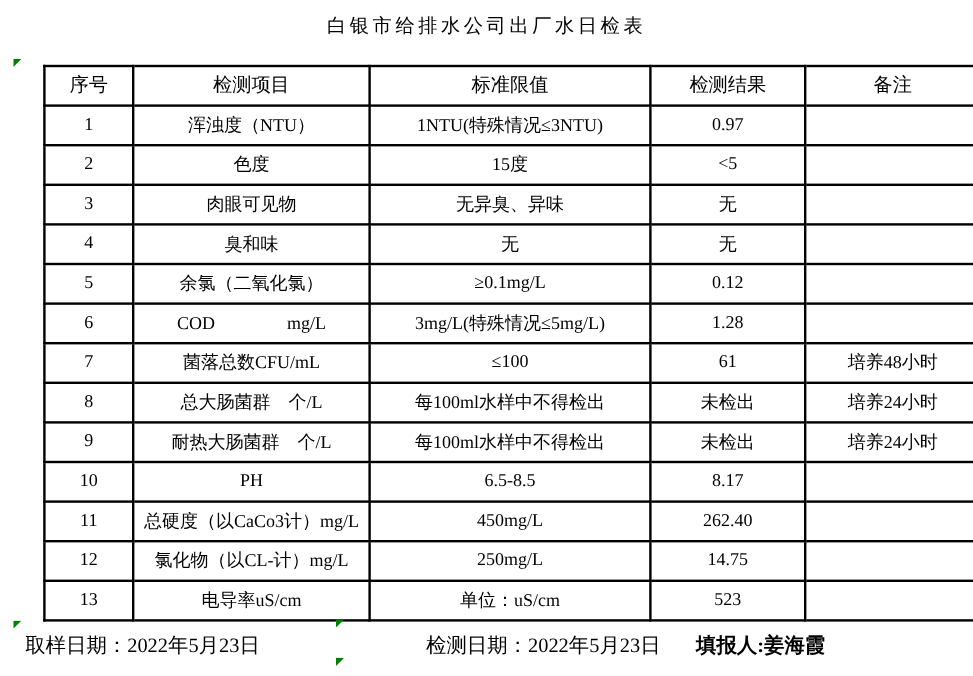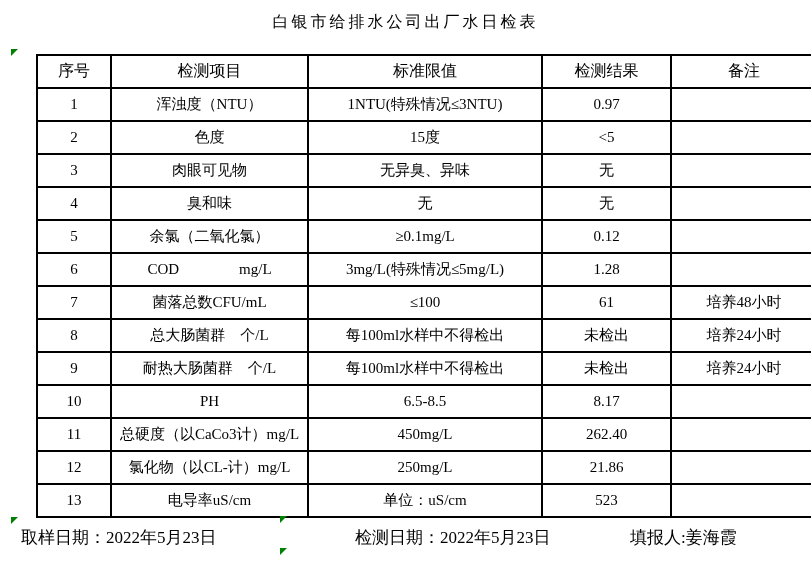--- a/index.html
+++ b/index.html
@@ -50,21 +50,21 @@
     font-size: 16px;
   }
   .footer-line span {
     position: absolute;
     top: 526px;
     font-size: 17px;
     white-space: pre;
   }
   .footer-sampling { left: 21px; }
   .footer-test     { left: 355px; text-align: right; }
-  .footer-reporter { left: 630px; }
+  .footer-reporter { left: 580px; font-weight: bold; }
   .marker {
     position: absolute;
     width: 7px;
     height: 7px;
     background: #008000;
     clip-path: polygon(0 0, 100% 0, 0 100%);
   }
   .marker-header      { left: 11px;  top: 49px;  }
   .marker-footer-l    { left: 11px;  top: 517px; }
   .marker-footer-m1   { left: 280px; top: 516px; }
@@ -167,21 +167,21 @@
         <td>11</td>
         <td>总硬度（以CaCo3计）mg/L</td>
         <td>450mg/L</td>
         <td>262.40</td>
         <td></td>
       </tr>
       <tr>
         <td>12</td>
         <td>氯化物（以CL-计）mg/L</td>
         <td>250mg/L</td>
-        <td>21.86</td>
+        <td>14.75</td>
         <td></td>
       </tr>
       <tr>
         <td>13</td>
         <td>电导率uS/cm</td>
         <td>单位：uS/cm</td>
         <td>523</td>
         <td></td>
       </tr>
     </tbody>

